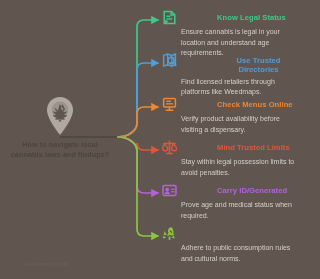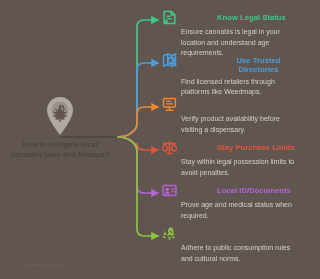--- a/index.html
+++ b/index.html
@@ -133,46 +133,47 @@
       <div class="row-desc">Find licensed retailers through platforms like Weedmaps.</div>
     </div>
     <div class="row" style="top: 99px;">
       <div class="row-head">
         <svg class="row-icon" viewBox="0 0 15 15">
           <rect x="1.6" y="1.4" width="11.8" height="8.6" rx="1" fill="none" stroke="#ef8632" stroke-width="1.5"></rect>
           <path d="M7.5 10.2v2.6M4.2 13.2h6.6" stroke="#ef8632" stroke-width="1.5" stroke-linecap="round"></path>
           <rect x="4" y="3.6" width="5" height="1.3" fill="#ef8632"></rect>
           <rect x="4" y="6.2" width="7" height="1.3" fill="#ef8632"></rect>
         </svg>
+        <div class="row-title" style="color: rgb(239, 134, 50);">Check Menus Online</div>
       </div>
       <div class="row-desc">Verify product availability before visiting a dispensary.</div>
     </div>
     <div class="row" style="top: 142px;">
       <div class="row-head">
         <svg class="row-icon" viewBox="0 0 15 15">
           <path d="M7.5 1.2v12" stroke="#e2553c" stroke-width="1.5" stroke-linecap="round"></path>
           <path d="M2 3.4h11" stroke="#e2553c" stroke-width="1.5" stroke-linecap="round"></path>
           <path d="M2.4 3.6L.6 8.2a2.6 2.6 0 005.2 0z" fill="none" stroke="#e2553c" stroke-width="1.4"></path>
           <path d="M12.6 3.6l-1.8 4.6a2.6 2.6 0 005.2 0z" fill="none" stroke="#e2553c" stroke-width="1.4" transform="translate(-1.2 0)"></path>
           <path d="M4.6 13.4h5.8" stroke="#e2553c" stroke-width="1.5" stroke-linecap="round"></path>
         </svg>
-        <div class="row-title" style="color: rgb(226, 85, 60);">Stay Purchase Limits</div>
+        <div class="row-title" style="color: rgb(226, 85, 60);">Mind Trusted Limits</div>
       </div>
       <div class="row-desc">Stay within legal possession limits to avoid penalties.</div>
     </div>
     <div class="row" style="top: 185px;">
       <div class="row-head">
         <svg class="row-icon" viewBox="0 0 15 15">
           <rect x="1" y="2.6" width="13" height="9.8" rx="1.4" fill="none" stroke="#b463d8" stroke-width="1.5"></rect>
           <circle cx="5.2" cy="6.6" r="1.9" fill="#b463d8"></circle>
           <path d="M2.4 11.2c.4-1.8 1.5-2.6 2.8-2.6s2.4.8 2.8 2.6z" fill="#b463d8"></path>
           <rect x="9" y="5.6" width="3.8" height="1.2" fill="#b463d8"></rect>
           <rect x="9" y="8.2" width="3.8" height="1.2" fill="#b463d8"></rect>
         </svg>
-        <div class="row-title" style="color: rgb(180, 99, 216);">Local ID/Documents</div>
+        <div class="row-title" style="color: rgb(180, 99, 216);">Carry ID/Generated</div>
       </div>
       <div class="row-desc">Prove age and medical status when required.</div>
     </div>
     <div class="row" style="top: 228px;">
       <div class="row-head">
         <svg class="row-icon" viewBox="0 0 15 15">
           <path d="M7.5 1.2c-1.5 2-2 4.1-1.7 6.2 1.5-.8 2.6-2 3.2-3.5.6 1.5 1.8 2.7 3.2 3.5.3-2.1-.2-4.2-1.7-6.2" fill="#8cc63f" transform="scale(.82) translate(1.6 .6)"></path>
           <path d="M2.3 4.6c.3 2.3 1.4 4.2 3.1 5.5-1.8.4-3.5.1-5.1-.7.7 1.9 2 3.4 3.8 4.3-1.2.6-2.6.9-4 .7" fill="#8cc63f" transform="scale(.78) translate(1.2 1.2)"></path>
           <path d="M12.7 4.6c-.3 2.3-1.4 4.2-3.1 5.5 1.8.4 3.5.1 5.1-.7-.7 1.9-2 3.4-3.8 4.3 1.2.6 2.6.9 4 .7" fill="#8cc63f" transform="scale(.78) translate(1.2 1.2)"></path>
           <path d="M7.5 5.4c-1.3 1.4-2 3-2.2 4.9 1.1-.4 2-1.1 2.6-2 .6.9 1.5 1.6 2.6 2-.2-1.9-.9-3.5-2.2-4.9z" fill="#8cc63f"></path>

